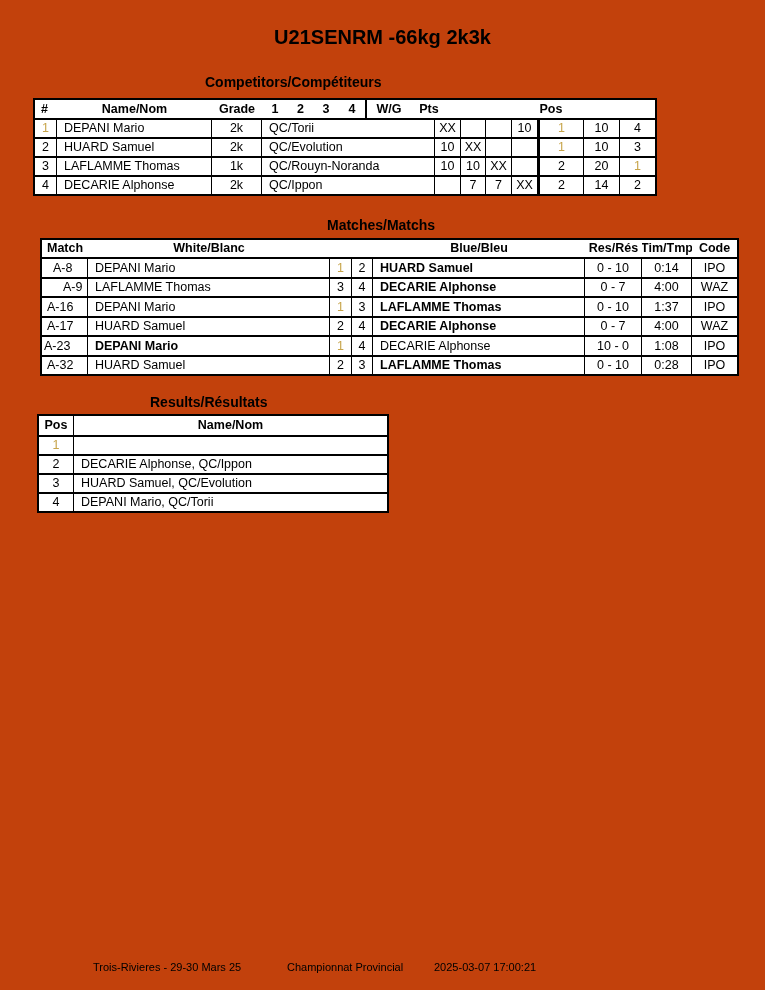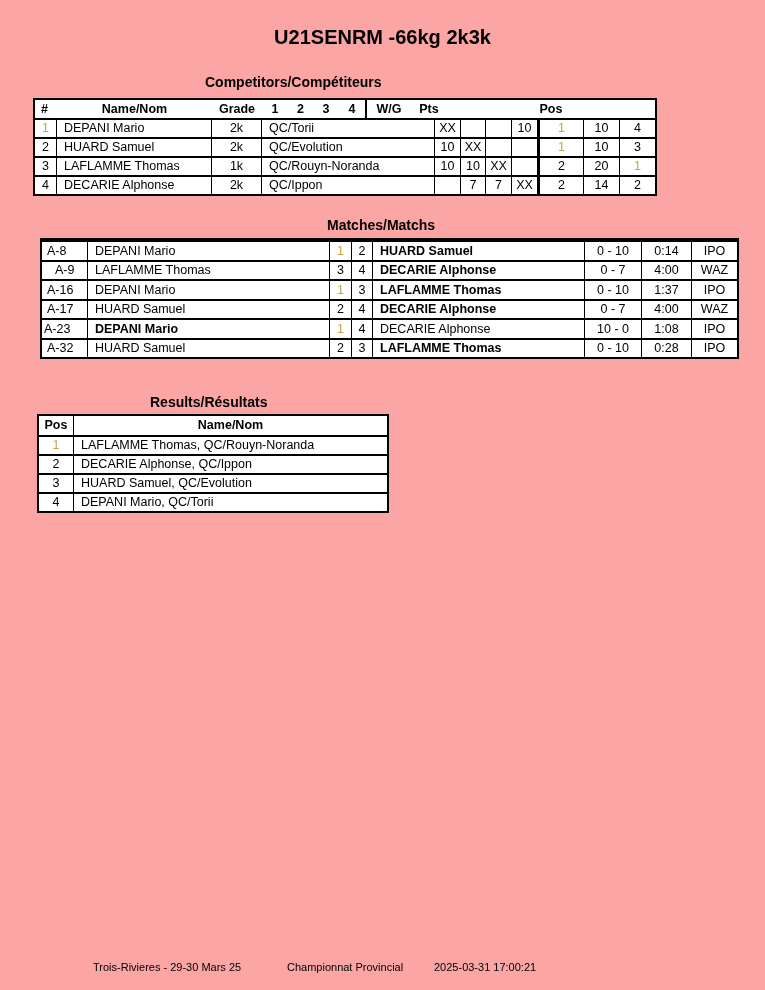--- a/index.html
+++ b/index.html
@@ -1,16 +1,16 @@
 <!DOCTYPE html>
 <html><head>
 <meta charset="utf-8">
 <style>
   html,body{margin:0;padding:0;background:#fff;}
-  .page{position:relative;width:765px;height:990px;background:#fca5a5;overflow:hidden;
+  .page{position:relative;width:765px;height:990px;background:#c2410c;overflow:hidden;
         font-family:"Liberation Sans",sans-serif;color:#000;}
   .title{position:absolute;top:26px;left:0;right:0;text-align:center;
          font-size:20px;font-weight:bold;letter-spacing:0px;}
   .heading{position:absolute;font-size:14px;font-weight:bold;white-space:nowrap;}
   .tbl{position:absolute;border:2px solid #000;background:#fff;}
   .trow{display:flex;box-sizing:border-box;align-items:stretch;}
   .trow.data{border-top:2px solid #000;}
   .cell{box-sizing:border-box;flex:0 0 auto;display:flex;align-items:center;
         font-size:12.5px;line-height:1;white-space:nowrap;overflow:hidden;}
   .cell.last{flex:1 1 auto;}
@@ -108,34 +108,44 @@
       <div class="cell co-c ac vr">XX</div>
       <div class="cell co-wg ac vr thick">2</div>
       <div class="cell co-pts ac vr">14</div>
       <div class="cell last ac">2</div>
     </div>
   </div>
 
   <div class="heading" style="left:327px;top:217px">Matches/Matchs</div>
 
   <div class="tbl" style="left:40px;top:238px;width:695px">
-
-    <div class="trow data" style="height:19.5px">
-      <div class="cell ma-id al vr" style="padding-left:5px">A-8</div>
+    <div class="trow hd" style="height:17px">
+      <div class="cell ma-id al" style="padding-left:5px">Match</div>
+      <div class="cell ma-white ac">White/Blanc</div>
+      <div class="cell ma-n1"></div>
+      <div class="cell ma-n2"></div>
+      <div class="cell ma-blue ac">Blue/Bleu</div>
+      <div class="cell ma-res ac">Res/Rés</div>
+      <div class="cell ma-tim ac">Tim/Tmp</div>
+      <div class="cell last ac">Code</div>
+    </div>
+
+    <div class="trow data" style="height:19.5px">
+      <div class="cell ma-id al vr" style="padding-left:11px">A-8</div>
       <div class="cell ma-white al vr">DEPANI Mario</div>
       <div class="cell ma-n1 ac vr g">1</div>
       <div class="cell ma-n2 ac vr">2</div>
       <div class="cell ma-blue al vr b">HUARD Samuel</div>
       <div class="cell ma-res ac vr">0 - 10</div>
       <div class="cell ma-tim ac vr">0:14</div>
       <div class="cell last ac">IPO</div>
     </div>
 
     <div class="trow data" style="height:19.5px">
-      <div class="cell ma-id al vr" style="padding-left:13px">A-9</div>
+      <div class="cell ma-id al vr" style="padding-left:21px">A-9</div>
       <div class="cell ma-white al vr">LAFLAMME Thomas</div>
       <div class="cell ma-n1 ac vr">3</div>
       <div class="cell ma-n2 ac vr">4</div>
       <div class="cell ma-blue al vr b">DECARIE Alphonse</div>
       <div class="cell ma-res ac vr">0 - 7</div>
       <div class="cell ma-tim ac vr">4:00</div>
       <div class="cell last ac">WAZ</div>
     </div>
 
     <div class="trow data" style="height:19.5px">
@@ -185,33 +195,32 @@
 
   <div class="heading" style="left:150px;top:394px">Results/Résultats</div>
 
   <div class="tbl" style="left:37px;top:414px;width:348px">
     <div class="trow hd" style="height:19px">
       <div class="cell re-pos ac vr">Pos</div>
       <div class="cell last ac">Name/Nom</div>
     </div>
     <div class="trow data" style="height:19px">
       <div class="cell re-pos ac vr g">1</div>
-      <div class="cell last al">LAFLAMME Thomas, QC/Rouyn-Noranda</div>
     </div>
     <div class="trow data" style="height:19px">
       <div class="cell re-pos ac vr">2</div>
       <div class="cell last al">DECARIE Alphonse, QC/Ippon</div>
     </div>
     <div class="trow data" style="height:19px">
       <div class="cell re-pos ac vr">3</div>
       <div class="cell last al">HUARD Samuel, QC/Evolution</div>
     </div>
     <div class="trow data" style="height:19px">
       <div class="cell re-pos ac vr">4</div>
       <div class="cell last al">DEPANI Mario, QC/Torii</div>
     </div>
   </div>
 
   <div class="footer-item" style="left:93px;top:961px">Trois-Rivieres - 29-30 Mars 25</div>
   <div class="footer-item" style="left:287px;top:961px">Championnat Provincial</div>
-  <div class="footer-item" style="left:434px;top:961px">2025-03-31 17:00:21</div>
+  <div class="footer-item" style="left:434px;top:961px">2025-03-07 17:00:21</div>
 
 </div>
 
 </body></html>

